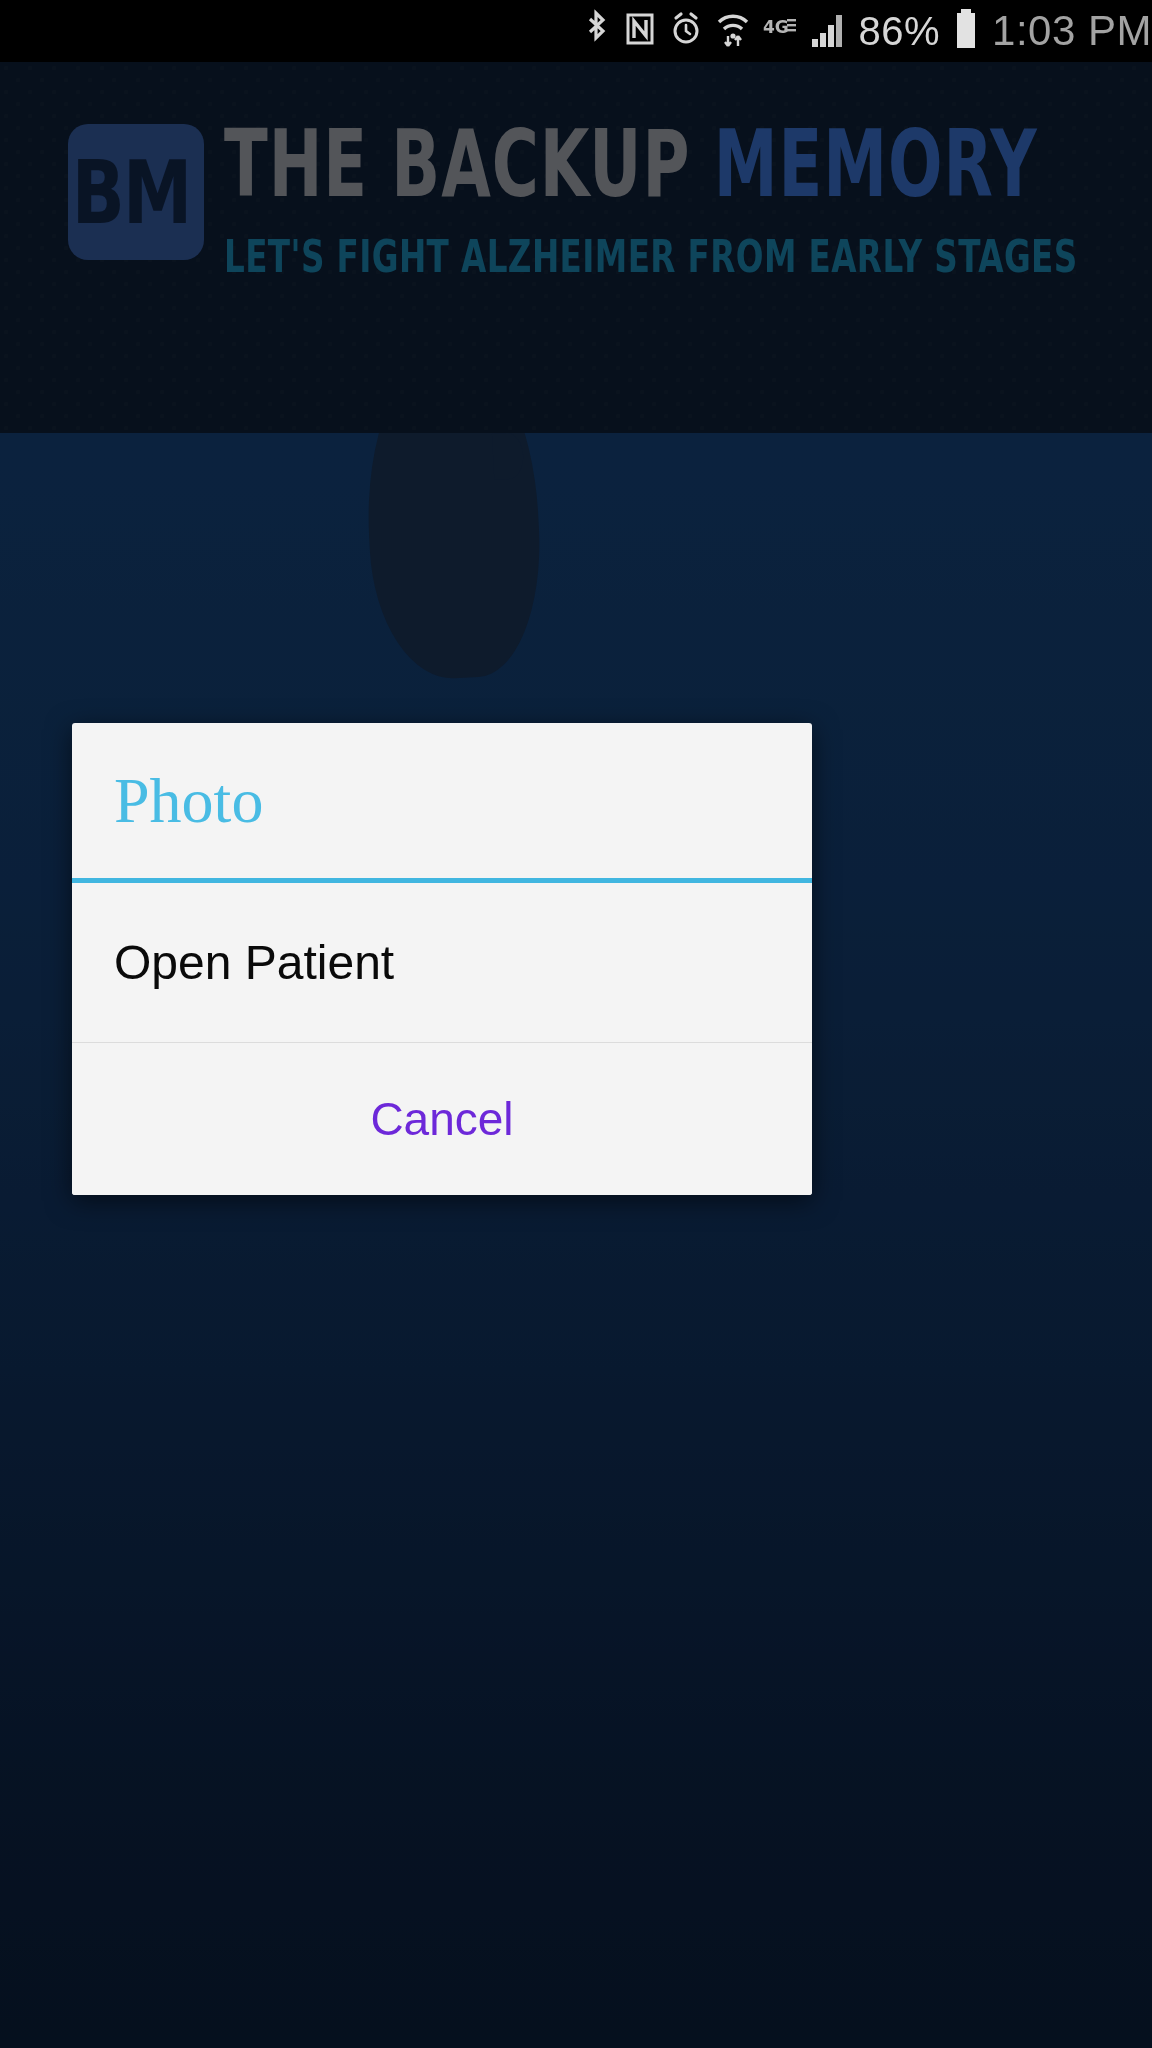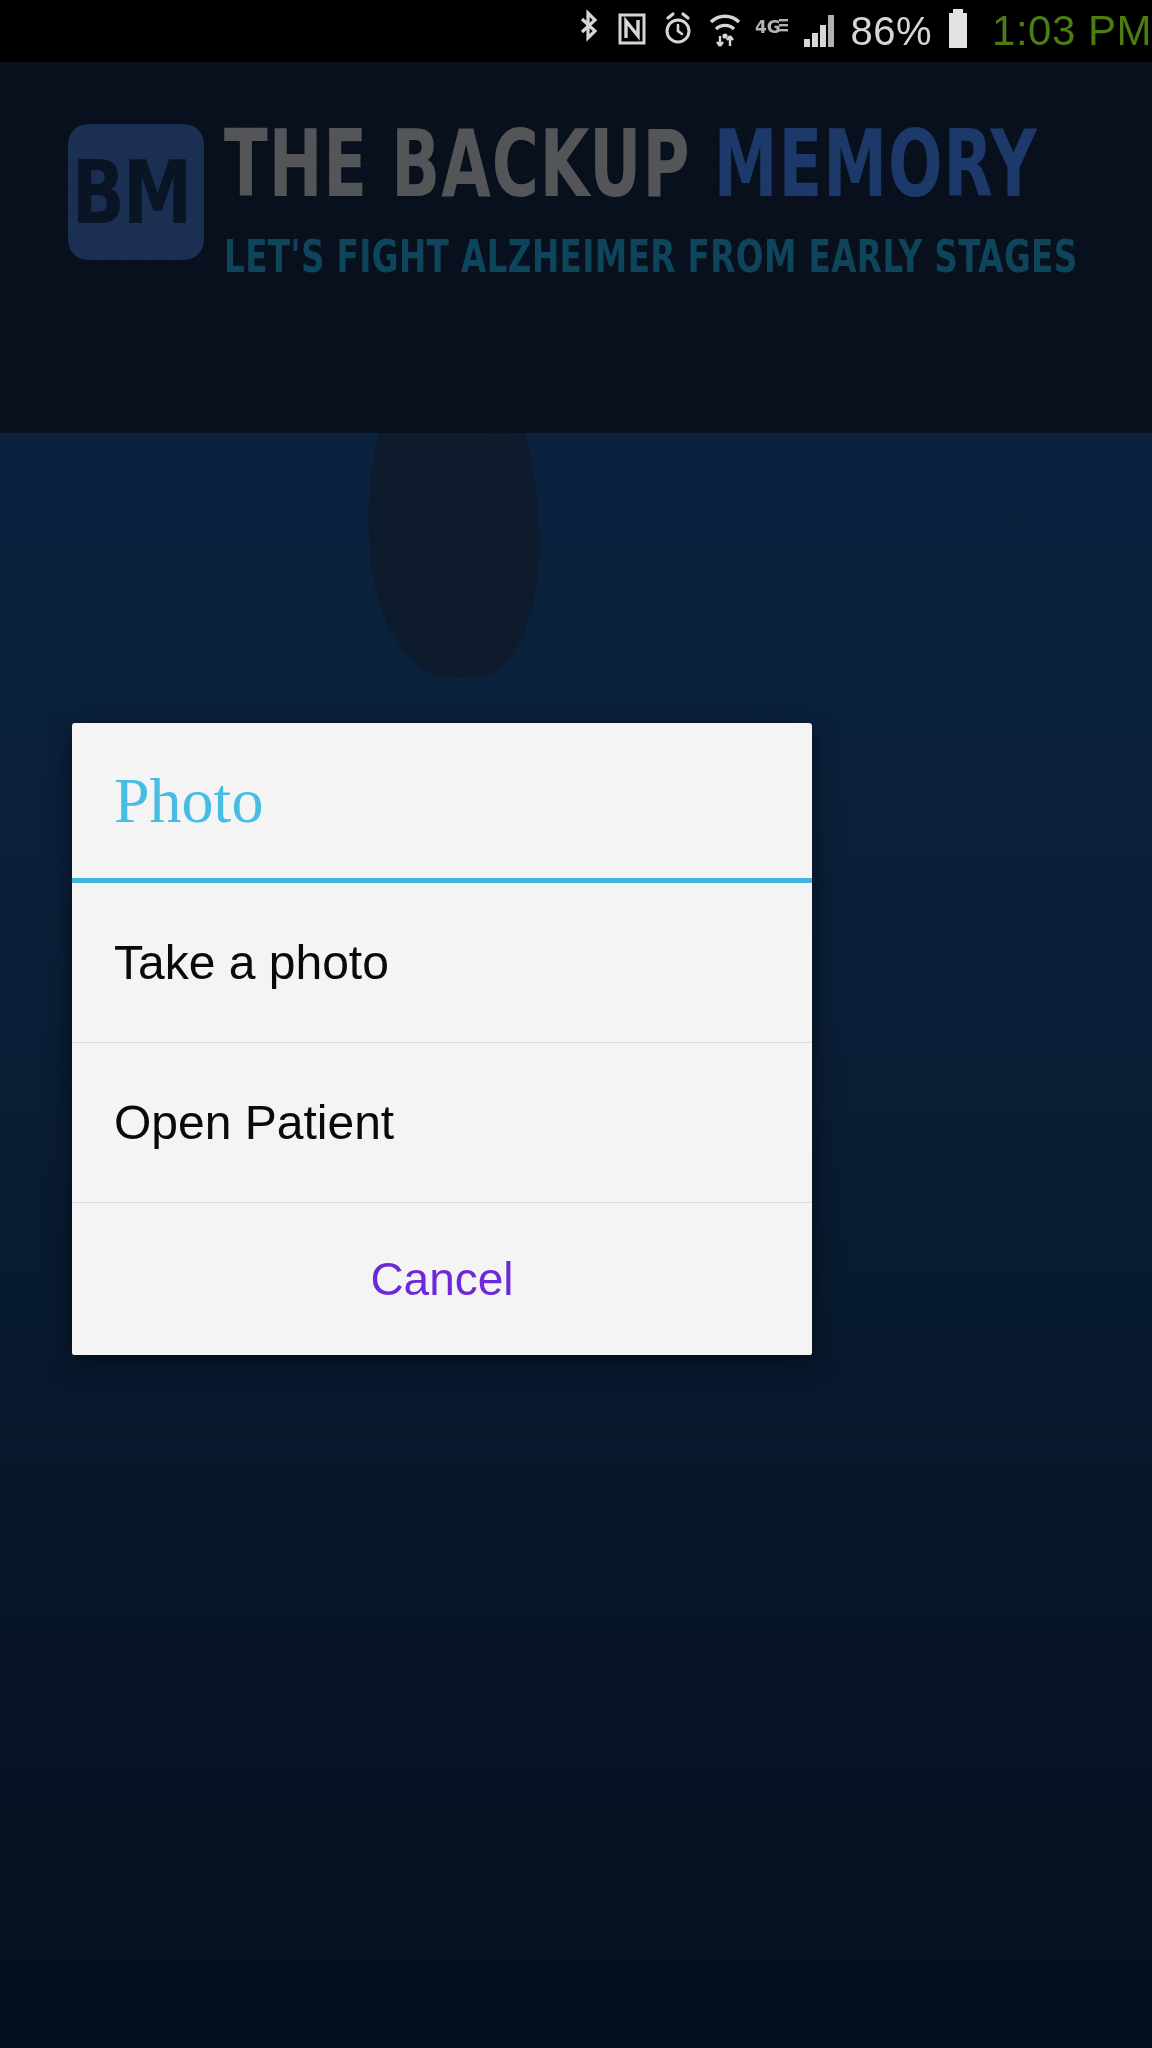--- a/index.html
+++ b/index.html
@@ -40,24 +40,24 @@
   }
   .sb-ico { display: block; }
   .sb-text {
     color: #d6d6d6;
     font-size: 40px;
     letter-spacing: 0.5px;
     line-height: 1;
     font-family: Liberation Sans, sans-serif;
   }
   .sb-clock {
-    color: #4d7c0f;
+    color: #a3a3a3;
     font-size: 42px;
     line-height: 1;
-    margin-left: 8px;
+    margin-left: 0;
     letter-spacing: 0.5px;
   }
 
   
   #app-header {
     position: absolute;
     top: 62px; left: 0;
     width: 1152px;
     height: 371px;
     background-color: #0a1523;
@@ -384,18 +384,17 @@
   </div>
 
   <div id="scrim"></div>
 
   <div id="photo-dialog">
 
     <div id="dialog-title-wrap">
       <span id="dialog-title">Photo</span>
     </div>
 
-    <div class="dlg-item">Take a photo</div>
     <div class="dlg-item">Open Patient</div>
     <div id="dlg-cancel">Cancel</div>
   </div>
 
 </div>
 
 </body></html>

